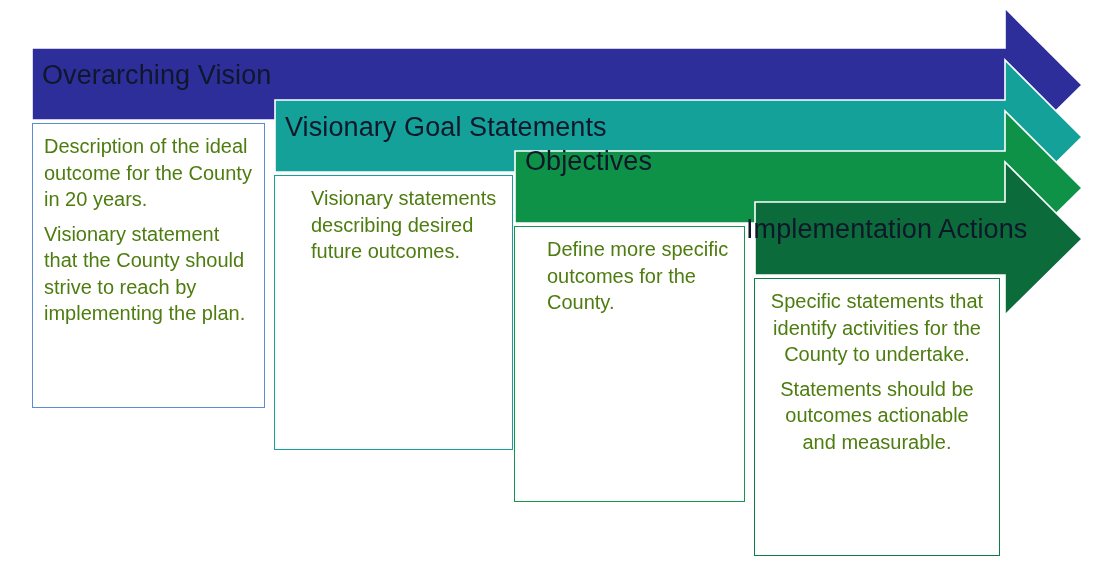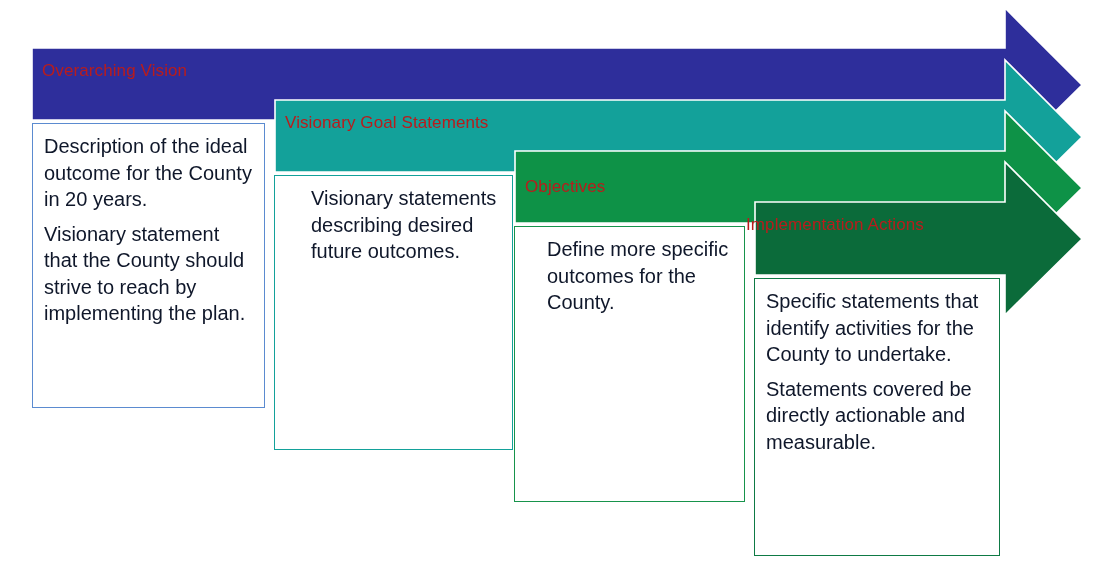--- a/index.html
+++ b/index.html
@@ -12,47 +12,47 @@
     position:relative;
   }
   #stage{position:absolute;left:0;top:0;width:1108px;height:570px;}
 
   
   .arrow-svg{position:absolute;left:0;top:0;width:1108px;height:570px;pointer-events:none;}
 
   
   .band-label{
     position:absolute;
-    color:#b91c1c;
-    font-size:17px;
+    color:#0f172a;
+    font-size:27px;
     line-height:1;
     letter-spacing:.1px;
     white-space:nowrap;
   }
 
   
   .textbox{
     position:absolute;
     background:#ffffff;
     box-sizing:border-box;
     border:1px solid #4472c4;
     padding:9px 11px 8px 11px;
   }
   .textbox p{
     margin:0;
     font-size:20px;
     line-height:26.5px;
-    color:#0f172a;
+    color:#4d7c0f;
   }
   .textbox p + p{margin-top:8px;}
 
   .tb-1{border-color:#5b8bd0;}
   .tb-2{border-color:#13a19a;padding-left:36px;}
   .tb-3{border-color:#17934b;padding-left:32px;}
-  .tb-4{border-color:#0e7a45;}
+  .tb-4{border-color:#0e7a45;text-align:center;}
 </style>
 </head>
 <body>
 
 <div id="stage">
 
   <svg class="arrow-svg" viewBox="0 0 1108 570">
 
     <polygon points="32,48 1005,48 1005,8 1082,85 1005,161 1005,120 32,120" fill="#2E2E9B" stroke="#ffffff" stroke-width="1.6"></polygon>
 
@@ -60,35 +60,35 @@
 
     <polygon points="515,151 1005,151 1005,111 1082,188 1005,264 1005,223 515,223" fill="#0E9247" stroke="#ffffff" stroke-width="1.6"></polygon>
 
     <polygon points="755,202 1005,202 1005,162 1082,239 1005,315 1005,275 755,275" fill="#0B6B3A" stroke="#ffffff" stroke-width="1.6"></polygon>
   </svg>
 
   <div class="band-label" style="left:42px;top:62px;">Overarching Vision</div>
 
   <div class="band-label" style="left:285px;top:114px;text-align:center;">Visionary Goal Statements</div>
 
-  <div class="band-label" style="left:525px;top:178px;">Objectives</div>
+  <div class="band-label" style="left:525px;top:148px;">Objectives</div>
 
   <div class="band-label" style="left:746px;top:216px;">Implementation Actions</div>
 
   <div class="textbox tb-1" style="left:32px;top:123px;width:233px;height:285px;">
     <p>Description of the ideal outcome for the County in 20 years.</p>
     <p>Visionary statement that the County should strive to reach by implementing the plan.</p>
   </div>
 
   <div class="textbox tb-2" style="left:274px;top:175px;width:239px;height:275px;">
     <p>Visionary statements describing desired future outcomes.</p>
   </div>
 
   <div class="textbox tb-3" style="left:514px;top:226px;width:231px;height:276px;">
     <p>Define more specific outcomes for the County.</p>
   </div>
 
   <div class="textbox tb-4" style="left:754px;top:278px;width:246px;height:278px;">
     <p>Specific statements that identify activities for the County to undertake.</p>
-    <p>Statements covered be directly actionable and measurable.</p>
+    <p>Statements should be outcomes actionable and measurable.</p>
   </div>
 
 </div>
 
 </body></html>

